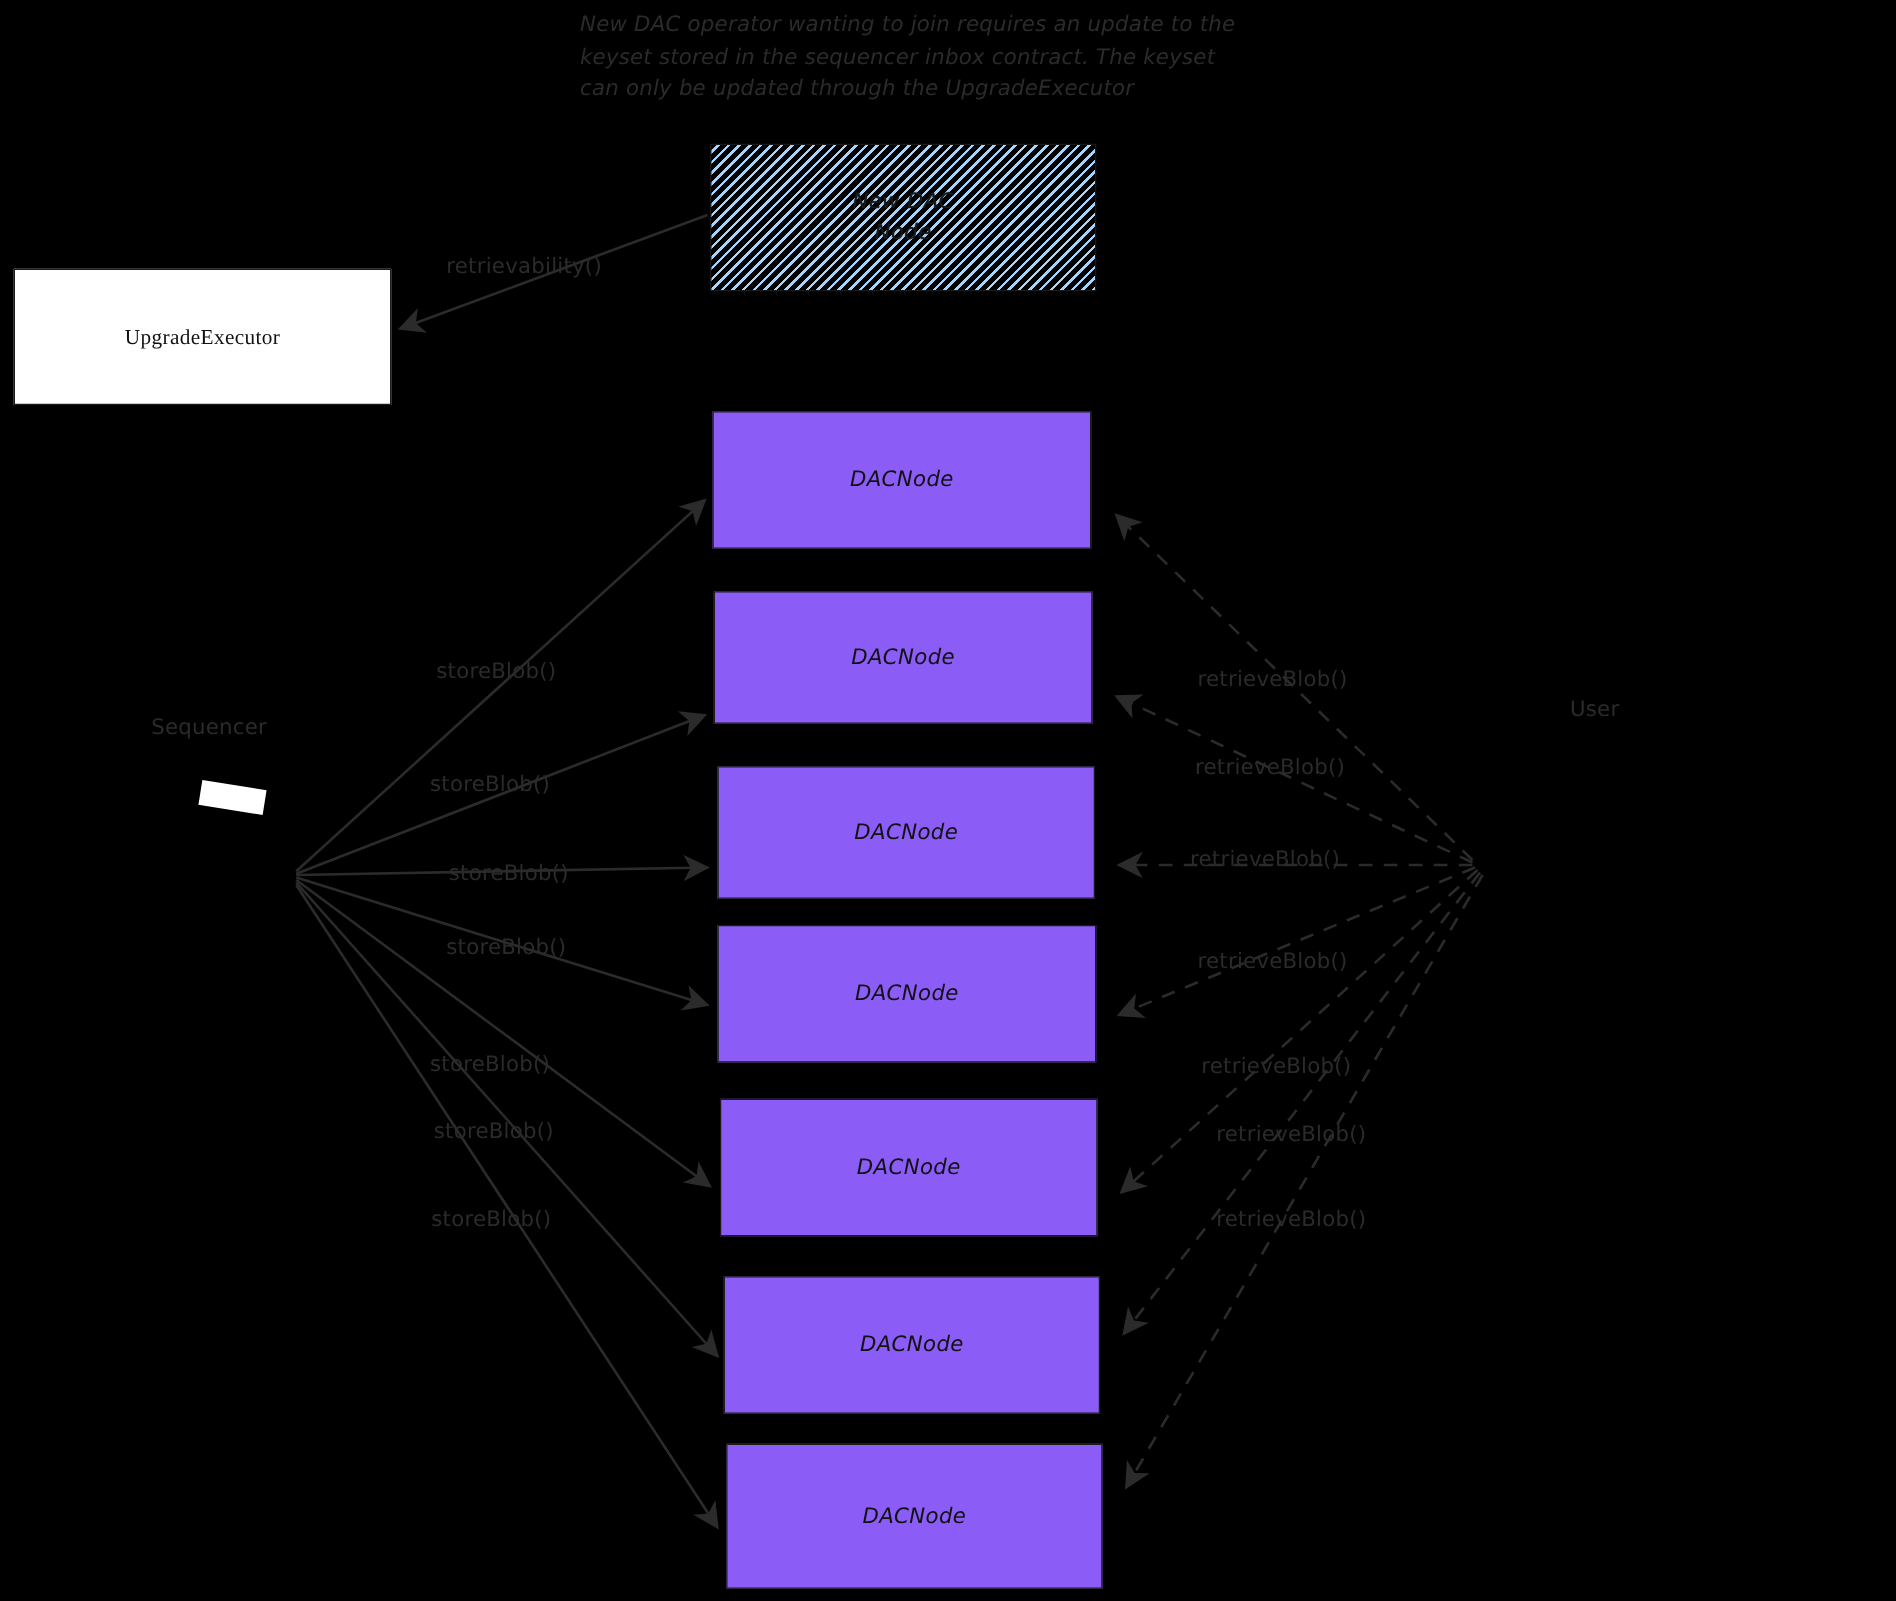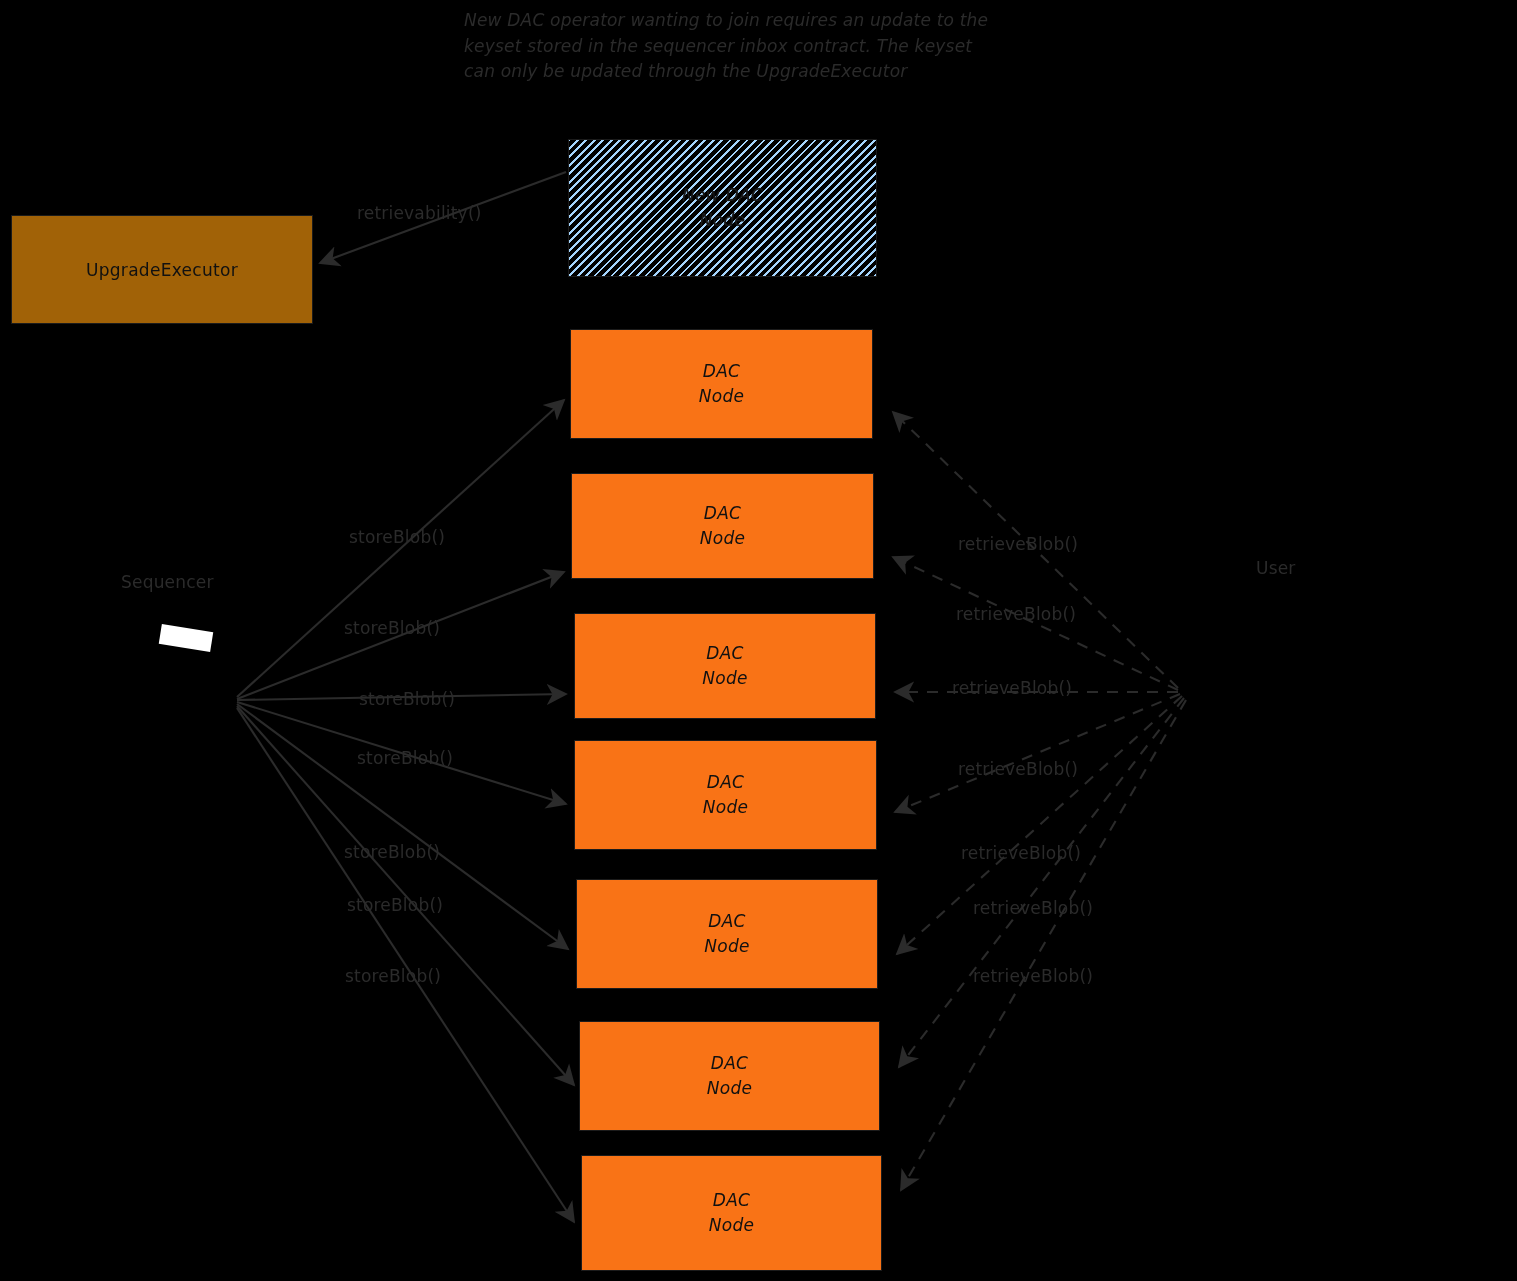--- a/index.html
+++ b/index.html
@@ -18,25 +18,25 @@
   svg.layer {
     position: absolute;
     top: 0;
     left: 0;
     width: 1517px;
     height: 1281px;
     pointer-events: none;
   }
   .node-box {
     position: absolute;
-    background: #f97316;
+    background: #8b5cf6;
     border: 1.6px solid #1b1b1b;
     box-sizing: border-box;
     display: flex;
-    flex-direction: column;
+    flex-direction: row;
     align-items: center;
     justify-content: center;
     color: #111111;
     font-size: 17px;
     line-height: 1.45;
     font-style: italic;
     letter-spacing: 0.3px;
   }
   .node-box .l1, .node-box .l2 { display: block; }
   .hatch-box {
@@ -57,29 +57,30 @@
     justify-content: center;
     color: #1a1a1a;
     font-size: 17px;
     line-height: 1.45;
     font-style: italic;
     letter-spacing: 0.3px;
     text-shadow: 0 0 1px #000;
   }
   .pink-box {
     position: absolute;
-    background: #a16207;
+    background: #ffffff;
     border: 1.6px solid #1b1b1b;
     box-sizing: border-box;
     display: flex;
     align-items: center;
     justify-content: center;
     color: #111111;
     font-size: 17px;
     letter-spacing: 0.3px;
+    font-family: Liberation Serif, serif;
   }
   .edge-label {
     position: absolute;
     color: #2b2b2b;
     font-size: 17px;
     white-space: nowrap;
     letter-spacing: 0.2px;
   }
   .note {
     position: absolute;
@@ -134,21 +135,21 @@
     <path d="M1180,694 L895,812" stroke="#2b2b2b" stroke-width="2.1" fill="none" stroke-dasharray="11 9" marker-end="url(#arrow-dash)"></path>
     <path d="M1182,696 L897,954" stroke="#2b2b2b" stroke-width="2.1" fill="none" stroke-dasharray="11 9" marker-end="url(#arrow-dash)"></path>
     <path d="M1184,698 L899,1067" stroke="#2b2b2b" stroke-width="2.1" fill="none" stroke-dasharray="11 9" marker-end="url(#arrow-dash)"></path>
     <path d="M1186,700 L901,1190" stroke="#2b2b2b" stroke-width="2.1" fill="none" stroke-dasharray="11 9" marker-end="url(#arrow-dash)"></path>
   </svg>
 
   <div class="note" style="left:464px; top:8px; width:640px;">New DAC operator wanting to join requires an update to the
 keyset stored in the sequencer inbox contract. The keyset
 can only be updated through the UpgradeExecutor</div>
 
-  <div class="hatch-box" style="left:568px; top:115px; width:309px; height:138px;margin-top:24px;">
+  <div class="hatch-box" style="left:568px; top:115px; width:309px; height:118px;">
     <span class="l1">New DAC</span>
     <span class="l2">Node</span>
   </div>
 
   <div class="pink-box" style="left:11px; top:215px; width:302px; height:109px;">
     <span>UpgradeExecutor</span>
   </div>
 
   <div class="edge-label" style="left:357px; top:203px;">retrievability()</div>
 

